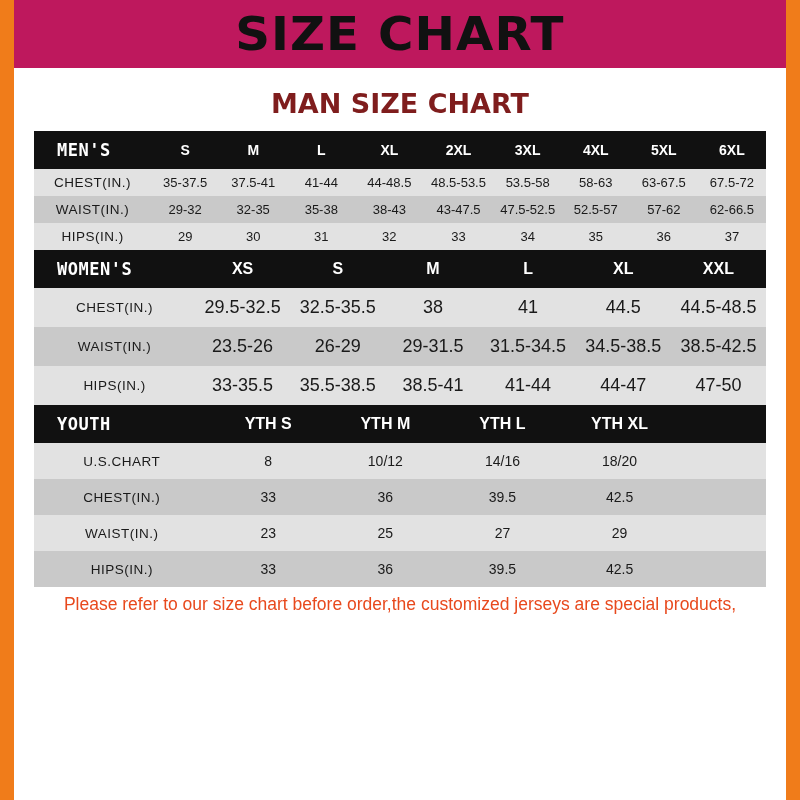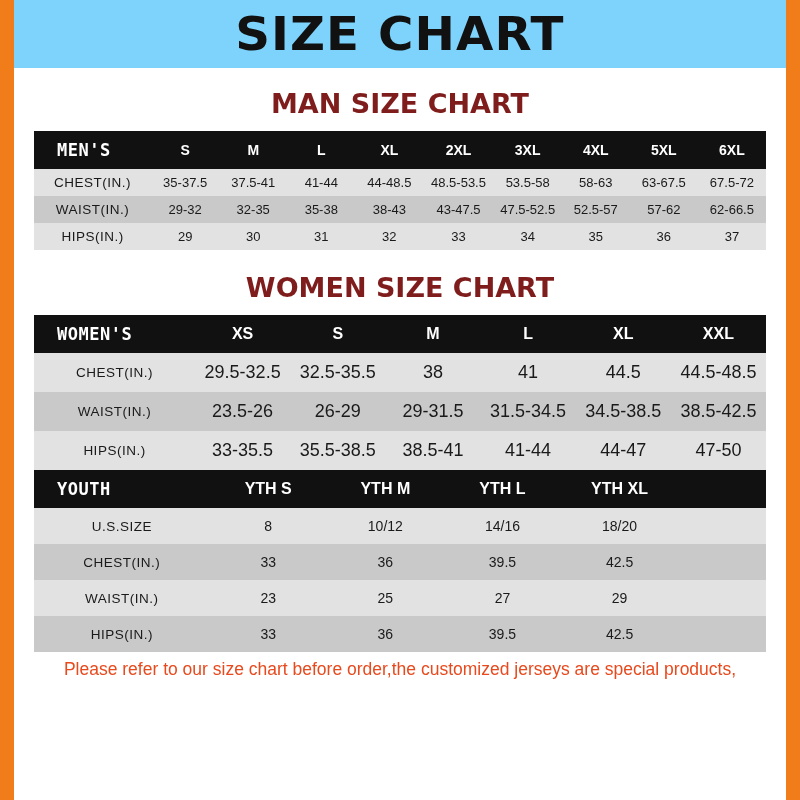--- a/index.html
+++ b/index.html
@@ -17,21 +17,21 @@
     position: relative;
     width: 800px;
     height: 800px;
     box-sizing: border-box;
     border-left: 14px solid #f07c1a;
     border-right: 14px solid #f07c1a;
     background: #ffffff;
   }
   .banner {
     height: 68px;
-    background: #7dd3fc;
+    background: #be185d;
     display: flex;
     align-items: center;
     justify-content: center;
   }
   .banner-title {
     font-family: "DejaVu Sans", sans-serif;
     font-weight: bold;
     font-size: 46px;
     letter-spacing: 1px;
     color: #111111;
@@ -188,21 +188,20 @@
           <td>32</td>
           <td>33</td>
           <td>34</td>
           <td>35</td>
           <td>36</td>
           <td>37</td>
         </tr>
       </tbody>
     </table>
 
-    <div class="section-title t-women">WOMEN SIZE CHART</div>
     <table class="size-table women-table">
       <colgroup>
         <col style="width:22%">
           <col style="width:13%">
           <col style="width:13%">
           <col style="width:13%">
         <col style="width:13%">
           <col style="width:13%">
           <col style="width:13%">
       </colgroup>
@@ -262,21 +261,21 @@
           <th class="rowlabel">YOUTH</th>
           <th>YTH S</th>
           <th>YTH M</th>
           <th>YTH L</th>
           <th>YTH XL</th>
           <th></th>
         </tr>
       </thead>
       <tbody>
         <tr class="band-light">
-          <td class="rowlabel">U.S.SIZE</td>
+          <td class="rowlabel">U.S.CHART</td>
           <td>8</td>
           <td>10/12</td>
           <td>14/16</td>
           <td>18/20</td>
           <td></td>
         </tr>
         <tr class="band-dark">
           <td class="rowlabel">CHEST(IN.)</td>
           <td>33</td>
           <td>36</td>

